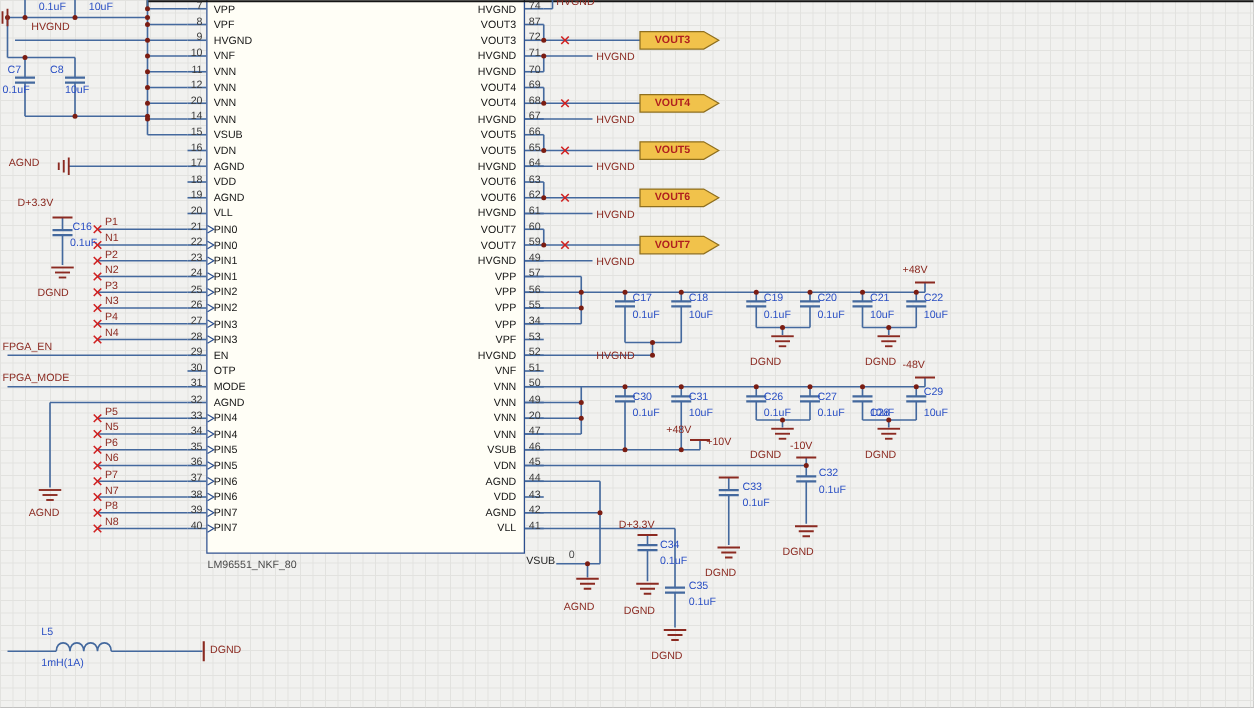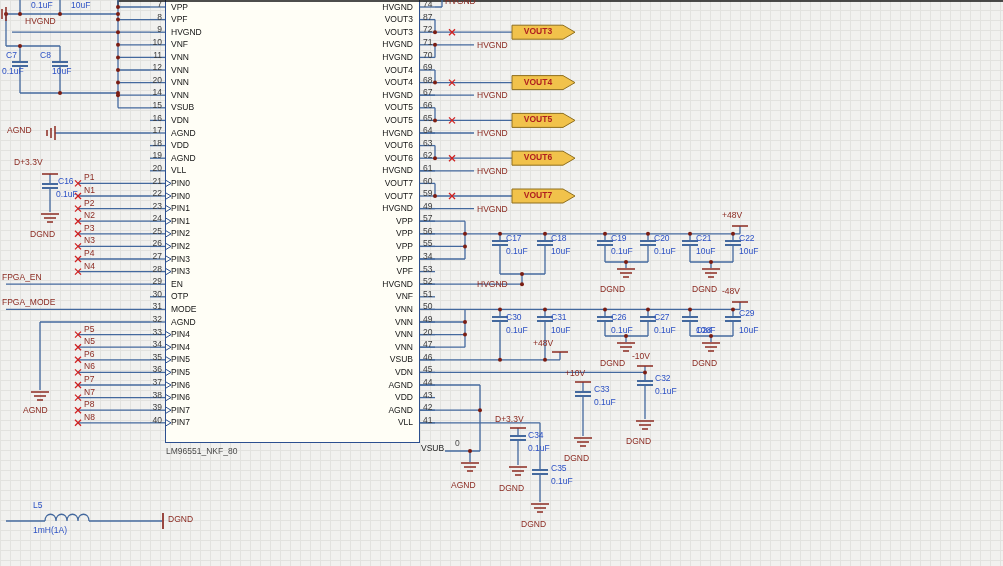--- a/index.html
+++ b/index.html
@@ -508,21 +508,21 @@
   <div class="t net" style="left:477px;top:90.2px">HVGND</div>
   <div class="t net" style="left:477px;top:128px">HVGND</div>
   <div class="t net" style="left:477px;top:165.8px">HVGND</div>
   <div class="t net" style="left:477px;top:203.6px">HVGND</div>
   <div class="t net" style="left:477px;top:279.2px">HVGND</div>
 
   <div class="t net" style="left:722px;top:210px">+48V</div>
   <div class="t net" style="left:722px;top:286px">-48V</div>
   <div class="t net" style="left:533px;top:338px">+48V</div>
   <div class="t net" style="left:632px;top:351px">-10V</div>
-  <div class="t net" style="left:565px;top:368px">+10V</div>
+  <div class="t net" style="left:565px;top:348px">+10V</div>
   <div class="t net" style="left:495px;top:414px">D+3.3V</div>
   <div class="t net" style="left:14px;top:157px">D+3.3V</div>
 
   <div class="t net" style="left:600px;top:284px">DGND</div>
   <div class="t net" style="left:692px;top:284px">DGND</div>
   <div class="t net" style="left:600px;top:358px">DGND</div>
   <div class="t net" style="left:692px;top:358px">DGND</div>
   <div class="t net" style="left:626px;top:436px">DGND</div>
   <div class="t net" style="left:564px;top:453px">DGND</div>
   <div class="t net" style="left:499px;top:483px">DGND</div>

